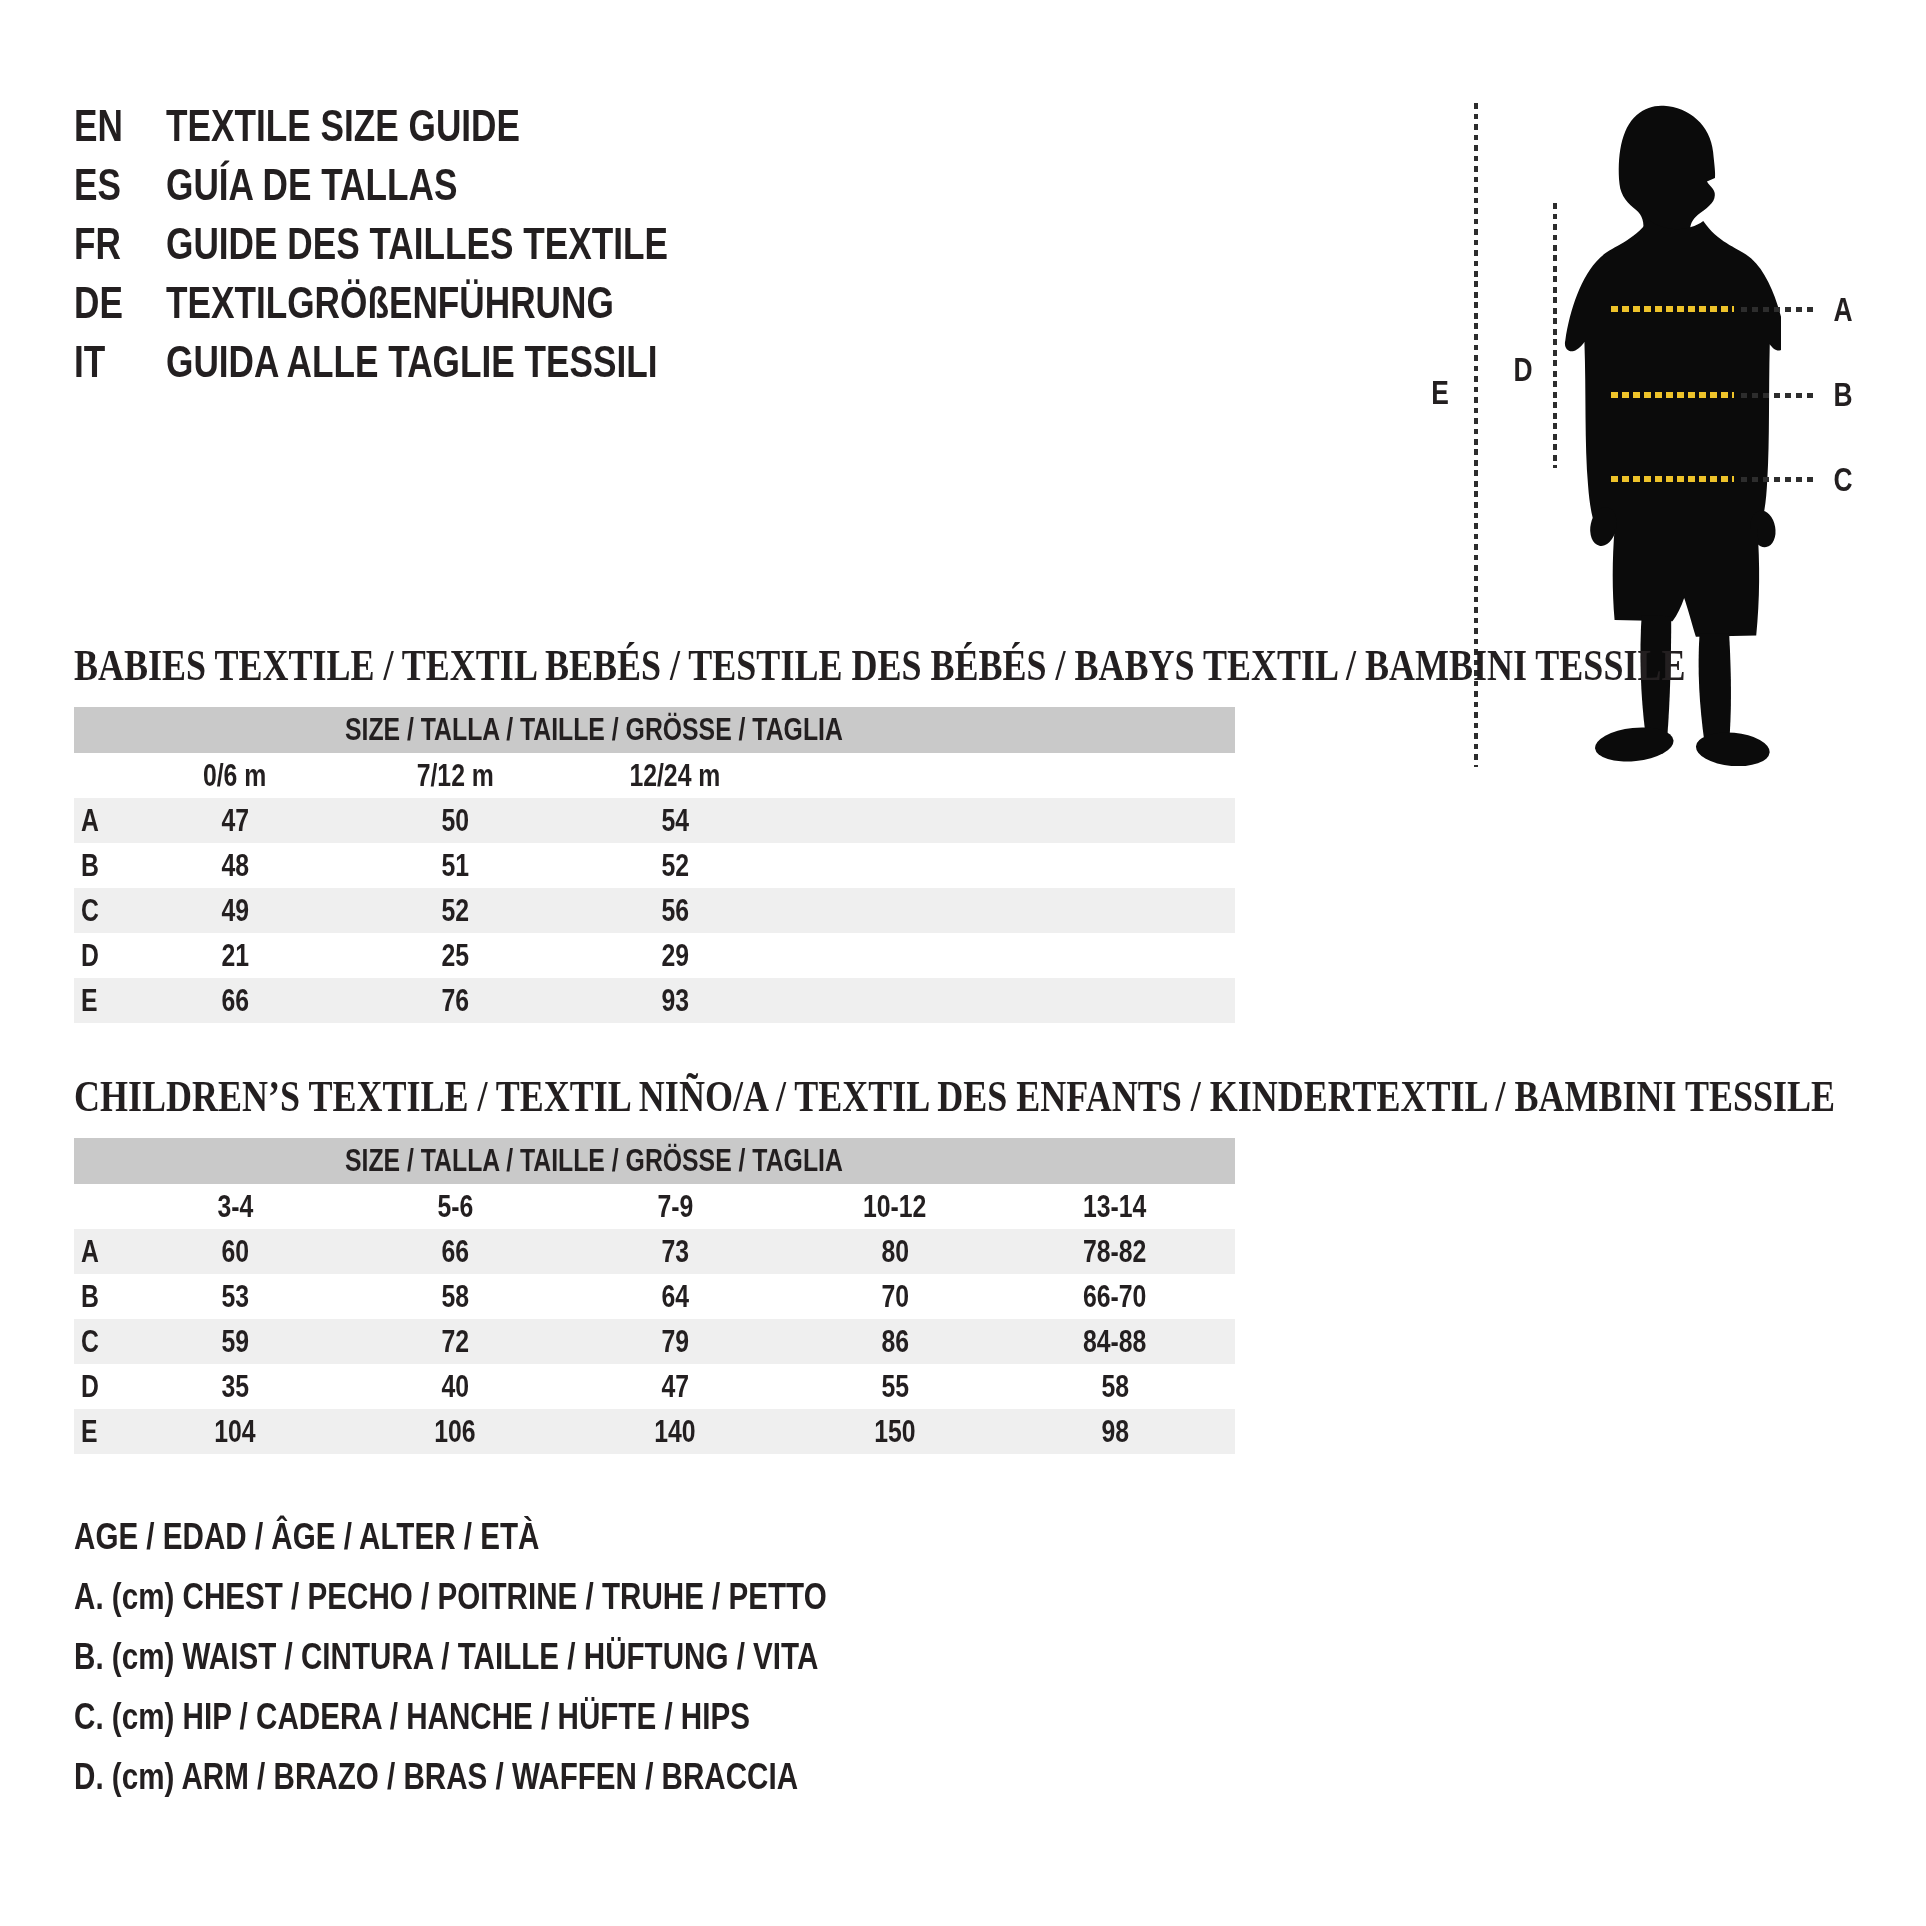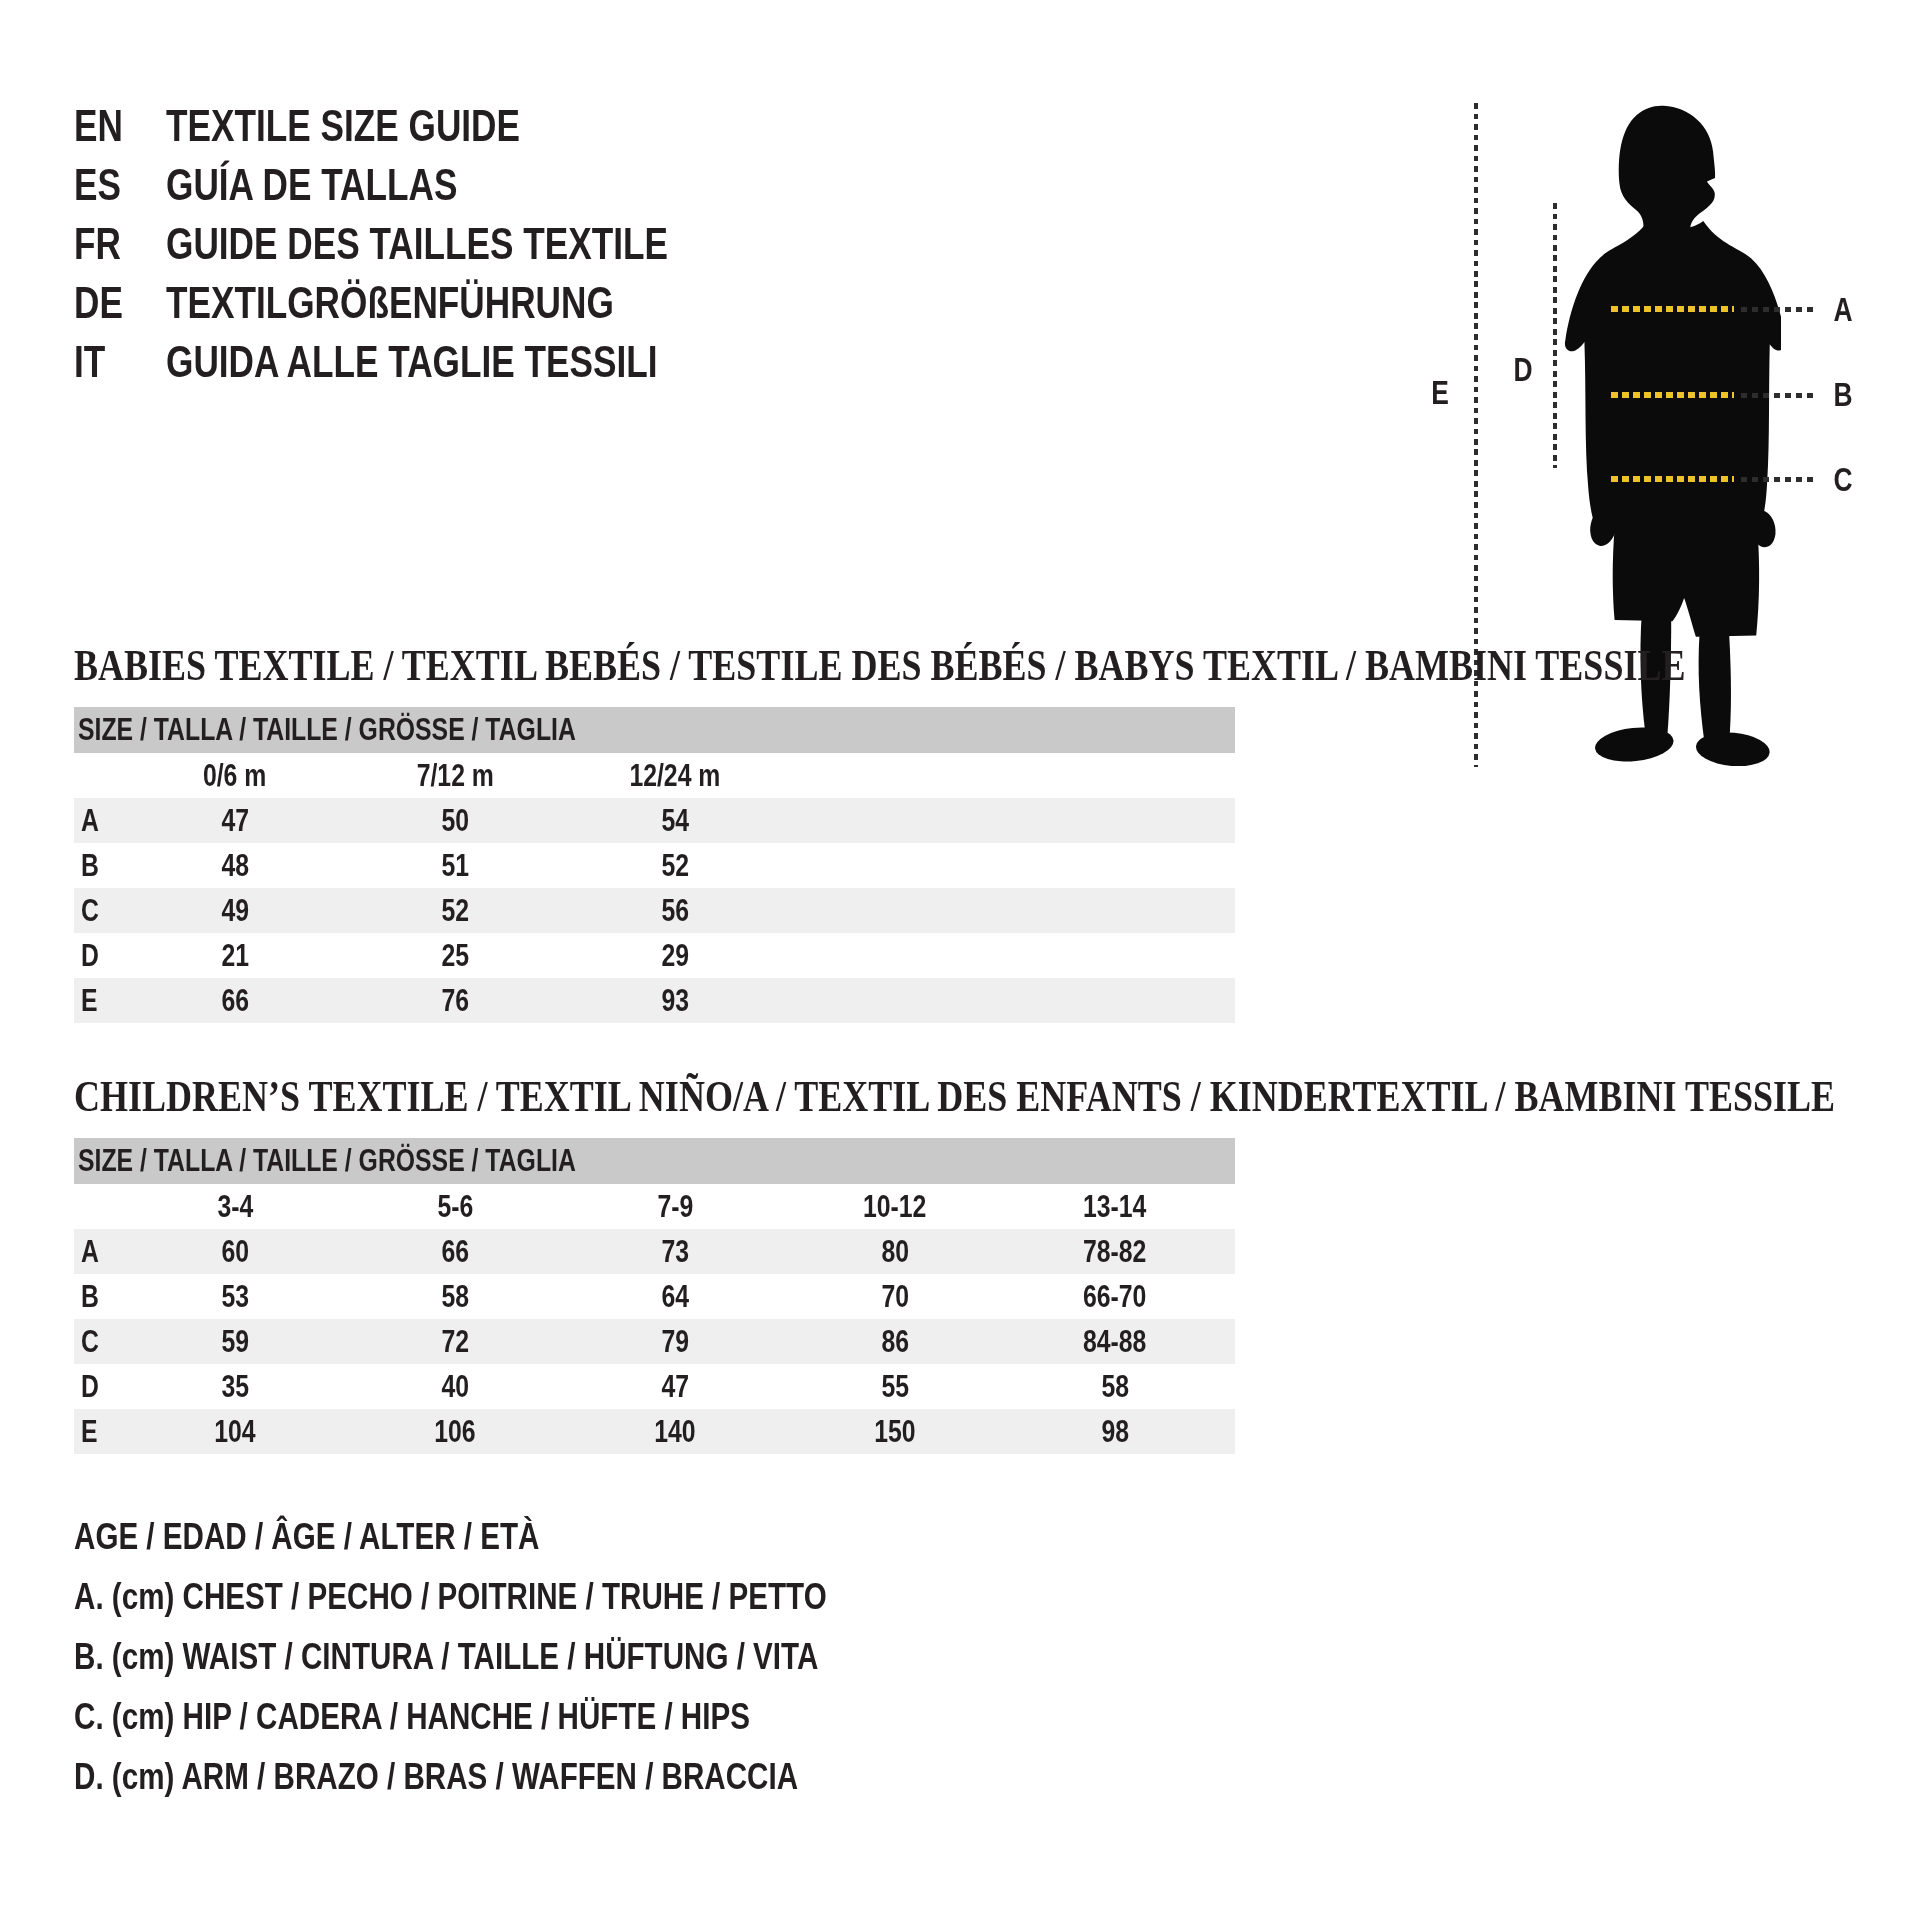--- a/index.html
+++ b/index.html
@@ -16,21 +16,21 @@
   
   .lang-row{display:flex;height:59px;align-items:center;font-size:44px;}
   .lang-code{width:92px;flex:0 0 92px;}
 
   
   .section-title{font-size:45px;height:41px;line-height:41px;font-family:Liberation Serif, serif;}
 
   
   .size-table{width:1161px;}
   .size-bar{height:46px;background:#c9c9c9;display:flex;align-items:center;
-            padding-left:4px;box-sizing:border-box;font-size:31px;}
+            padding-left:4px;box-sizing:border-box;font-size:31px;justify-content:center;}
   .trow{display:grid;height:45px;align-items:center;font-size:31px;}
   .g3{grid-template-columns:51px 220px 220px 220px 1fr;}
   .g5{grid-template-columns:51px 220px 220px 220px 220px 220px 1fr;}
   .trow .rlabel{padding-left:7.4px;text-align:left;}
   .trow .cell{text-align:center;}
   .stripe{background:#efefef;}
 
   
   .legend-row{height:60px;display:flex;align-items:flex-start;font-size:37px;}
 

